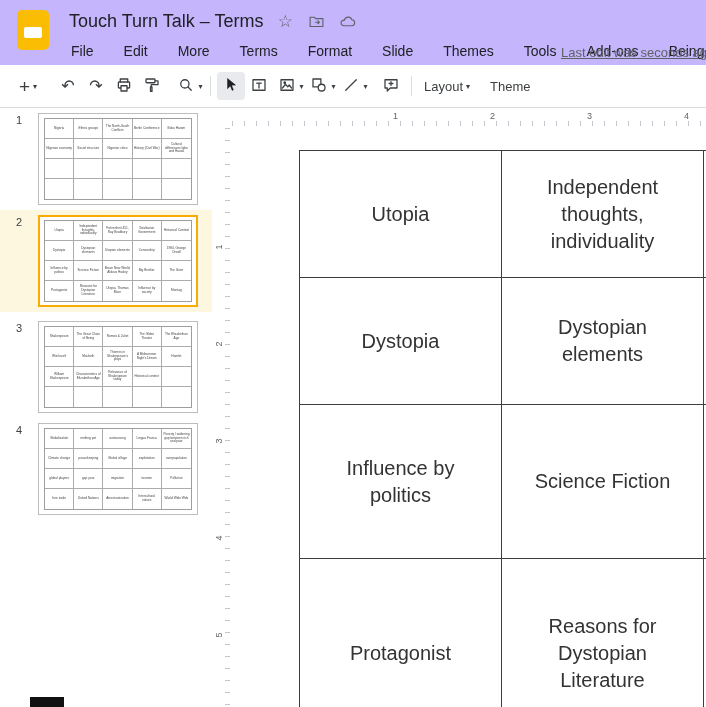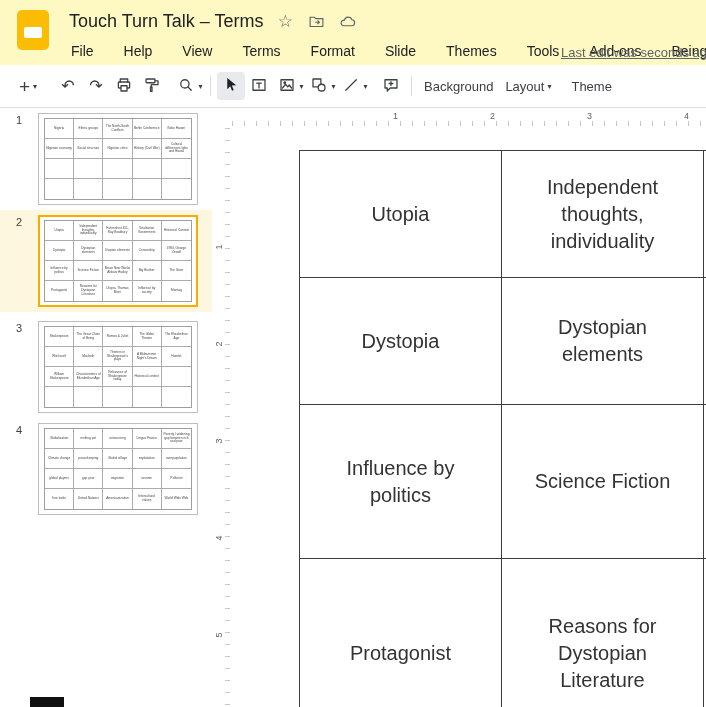--- a/index.html
+++ b/index.html
@@ -1,20 +1,20 @@
 <!DOCTYPE html>
 <html><head>
 <meta charset="utf-8">
 <style>
   * { margin:0; padding:0; box-sizing:border-box; }
   html,body { width:706px; height:707px; overflow:hidden; background:#fff;
     font-family:"Liberation Sans", sans-serif; position:relative; }
 
   
-  .header { position:absolute; top:0; left:0; width:706px; height:65px; background:#fef9c3; }
+  .header { position:absolute; top:0; left:0; width:706px; height:65px; background:#c4b5fd; }
   .logo { position:absolute; left:17px; top:10px; width:32px; height:40px;
     background:#fbbc04; border-radius:5px; }
   .logo::after { content:""; position:absolute; left:7px; top:17px; width:18px; height:11px;
     background:#fff; border-radius:2px; }
   .title-row { position:absolute; left:69px; top:11px; display:flex; align-items:center; gap:13px; }
   .doc-title { font-size:18px; color:#202124; white-space:nowrap; }
   .hdr-ic { width:18px; height:18px; display:flex; align-items:center; justify-content:center;
     color:#5f6368; font-size:17px; }
   .hdr-ic svg { width:17px; height:17px; stroke:#5f6368; fill:none; stroke-width:1.6; }
   .menu-row { position:absolute; left:69px; top:43px; display:flex; gap:26px;
@@ -94,22 +94,22 @@
     </span>
     <span class="hdr-ic">
       <svg viewBox="0 0 24 24">
           <path d="M7 18a4 4 0 1 1 .6-7.95A5.5 5.5 0 0 1 18.2 9.6 3.6 3.6 0 0 1 17.5 18z"></path>
         </svg>
     </span>
   </div>
 
   <div class="menu-row">
     <span class="menu-item">File</span>
-    <span class="menu-item">Help</span>
-    <span class="menu-item">View</span>
+    <span class="menu-item">Edit</span>
+    <span class="menu-item">More</span>
     <span class="menu-item">Terms</span>
     <span class="menu-item">Format</span>
     <span class="menu-item">Slide</span>
     <span class="menu-item">Themes</span>
     <span class="menu-item">Tools</span>
     <span class="menu-item">Add-ons</span>
     <span class="menu-item">Being</span>
   </div>
 
   <span class="last-edit">Last edit was seconds ago</span>
@@ -198,23 +198,20 @@
   </button>
   <button class="tb" style="margin-left:8px">
     <span>
       <svg viewBox="0 0 24 24" width="18" height="18" style="stroke:#3c4043;fill:none;stroke-width:1.7">
           <path d="M4 5h16v11h-9l-4 4v-4H4z"></path>
           <path d="M12 7.5v5M9.5 10h5"></path>
         </svg>
     </span>
   </button>
   <div class="sep"></div>
-  <button class="tb txt-btn">
-      <span>Background</span>
-    </button>
   <button class="tb txt-btn" style="">
     <span>Layout</span>
     <span class="caret">▾</span>
   </button>
   <button class="tb txt-btn" style="margin-left:8px">
       <span>Theme</span>
     </button>
 </div>
 
 <div class="filmstrip">

